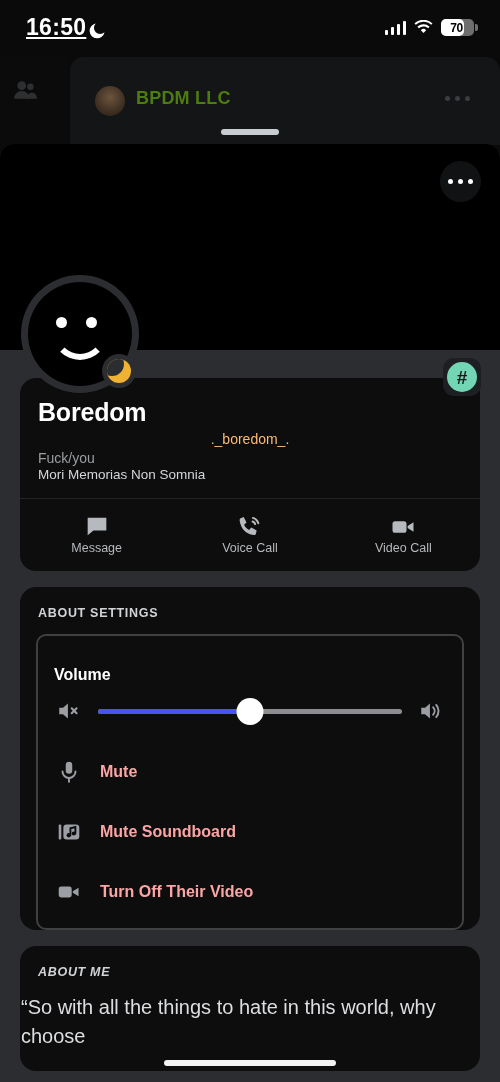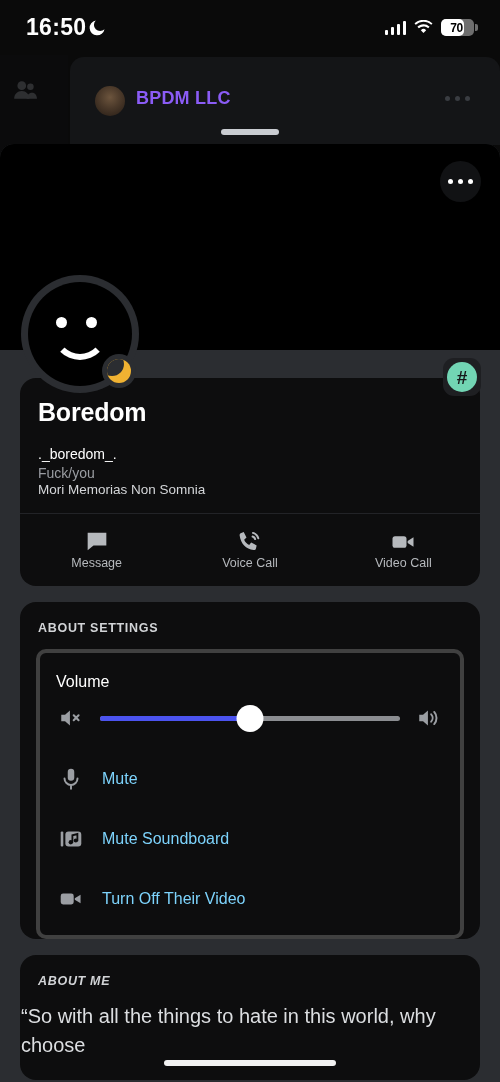--- a/index.html
+++ b/index.html
@@ -40,41 +40,41 @@
     border-top-left-radius: 14px; border-top-right-radius: 14px;
   }
   .bg-server-avatar {
     position: absolute; left: 95px; top: 86px;
     width: 30px; height: 30px; border-radius: 50%;
     background: radial-gradient(circle at 50% 38%, #8a6a4a 0%, #5d4530 45%, #2a1d13 100%);
     opacity: .75;
   }
   .bg-server-name {
     position: absolute; left: 136px; top: 88px;
-    font-size: 18px; font-weight: 700; color: #8b5cf6;
+    font-size: 18px; font-weight: 700; color: #4d7c0f;
     letter-spacing: .2px;
   }
   .bg-server-dots {
     position: absolute; right: 30px; top: 96px;
     display: flex; gap: 5px;
   }
   .bg-server-dots i {
     width: 5px; height: 5px; border-radius: 50%; background: #3a3d42;
     display: block;
   }
 
   
   .statusbar {
     position: absolute; left: 0; right: 0; top: 0; height: 55px;
     z-index: 40;
     display: flex; align-items: center; justify-content: space-between;
     padding: 0 26px;
     color: #fff;
   }
-  .sb-left { display: flex; align-items: center; gap: 1px; }
+  .sb-left { display: flex; align-items: flex-end; gap: 1px; text-decoration: underline; }
   .sb-time { font-size: 23px; font-weight: 600; letter-spacing: .3px; }
   .sb-right { display: flex; align-items: center; gap: 8px; }
   .bars { display: flex; align-items: flex-end; gap: 2.5px; height: 14px; }
   .bars i { width: 3.5px; background: #fff; border-radius: 1px; display: block; }
   .bars i:nth-child(1){ height: 5px; }
   .bars i:nth-child(2){ height: 8px; }
   .bars i:nth-child(3){ height: 11px; }
   .bars i:nth-child(4){ height: 14px; }
   .battery {
     position: relative; width: 33px; height: 17px;
@@ -168,50 +168,51 @@
 
   
   .card {
     margin: 0 20px 16px; background: #0d0d0e; border-radius: 16px;
   }
   .card.profile { margin-top: 28px; }
   .profile-inner { padding: 20px 18px 16px; }
   .display-name {
     font-size: 25px; font-weight: 800; color: #fff; letter-spacing: -.2px;
   }
-  .username { font-size: 14px; color: #ffffff; margin-top: 19px; }
+  .username { font-size: 14px; color: #fdba74; margin-top: 4px; text-align: center; }
   .pronouns { font-size: 14px; color: #9a9da2; margin-top: 3px; }
   .tagline { font-size: 13.5px; color: #d4d6d9; margin-top: 1px; }
 
   .divider { height: 1px; background: #222327; margin: 0 0; }
 
   .actions { display: flex; padding: 14px 0 16px; }
   .action { flex: 1; display: flex; flex-direction: column; align-items: center; }
   .action-label { font-size: 12.5px; color: #b6b9bd; }
 
   .section-label {
     font-size: 12.5px; font-weight: 800; color: #d2d4d7;
     letter-spacing: .7px; padding: 19px 18px 0;
   }
   .inner-box {
     margin: 14px 16px 16px;
-    border: 4px solid #404040; border-radius: 10px;
-    padding: 20px 16px 6px;
+    border: 2px solid #404040; border-radius: 10px;
+    padding: 30px 16px 6px;
+    font-weight: bold;
   }
   .volume-title { font-size: 16px; color: #fff; margin-bottom: 14px; }
   .slider-row { display: flex; align-items: center; gap: 14px; padding-bottom: 18px; }
   .slider { position: relative; flex: 1; height: 20px; display: flex; align-items: center; }
   .track { position: absolute; left: 0; right: 0; height: 5px; border-radius: 3px; background: #8b8d91; }
   .track-fill { position: absolute; left: 0; height: 5px; border-radius: 3px; background: #4b53ef; width: 50%; }
   .thumb {
     position: absolute; left: 50%; transform: translateX(-50%);
     width: 27px; height: 27px; border-radius: 50%; background: #fff;
   }
   .setting-row { display: flex; align-items: center; gap: 18px; padding: 17px 2px; }
-  .setting-label { font-size: 16px; color: #7dd3fc; }
+  .setting-label { font-size: 16px; color: #fca5a5; }
 
   .about-label {
     font-size: 12.5px; font-weight: 800; color: #d2d4d7;
     letter-spacing: .7px; padding: 19px 18px 0; font-style: italic;
   }
   .about-text { font-size: 20px; color: #dcdee1; padding: 14px 1px 20px; line-height: 1.45; }
 
   .home-indicator {
     position: absolute; left: 50%; transform: translateX(-50%);
     bottom: 16px; width: 172px; height: 6px; border-radius: 3px;

